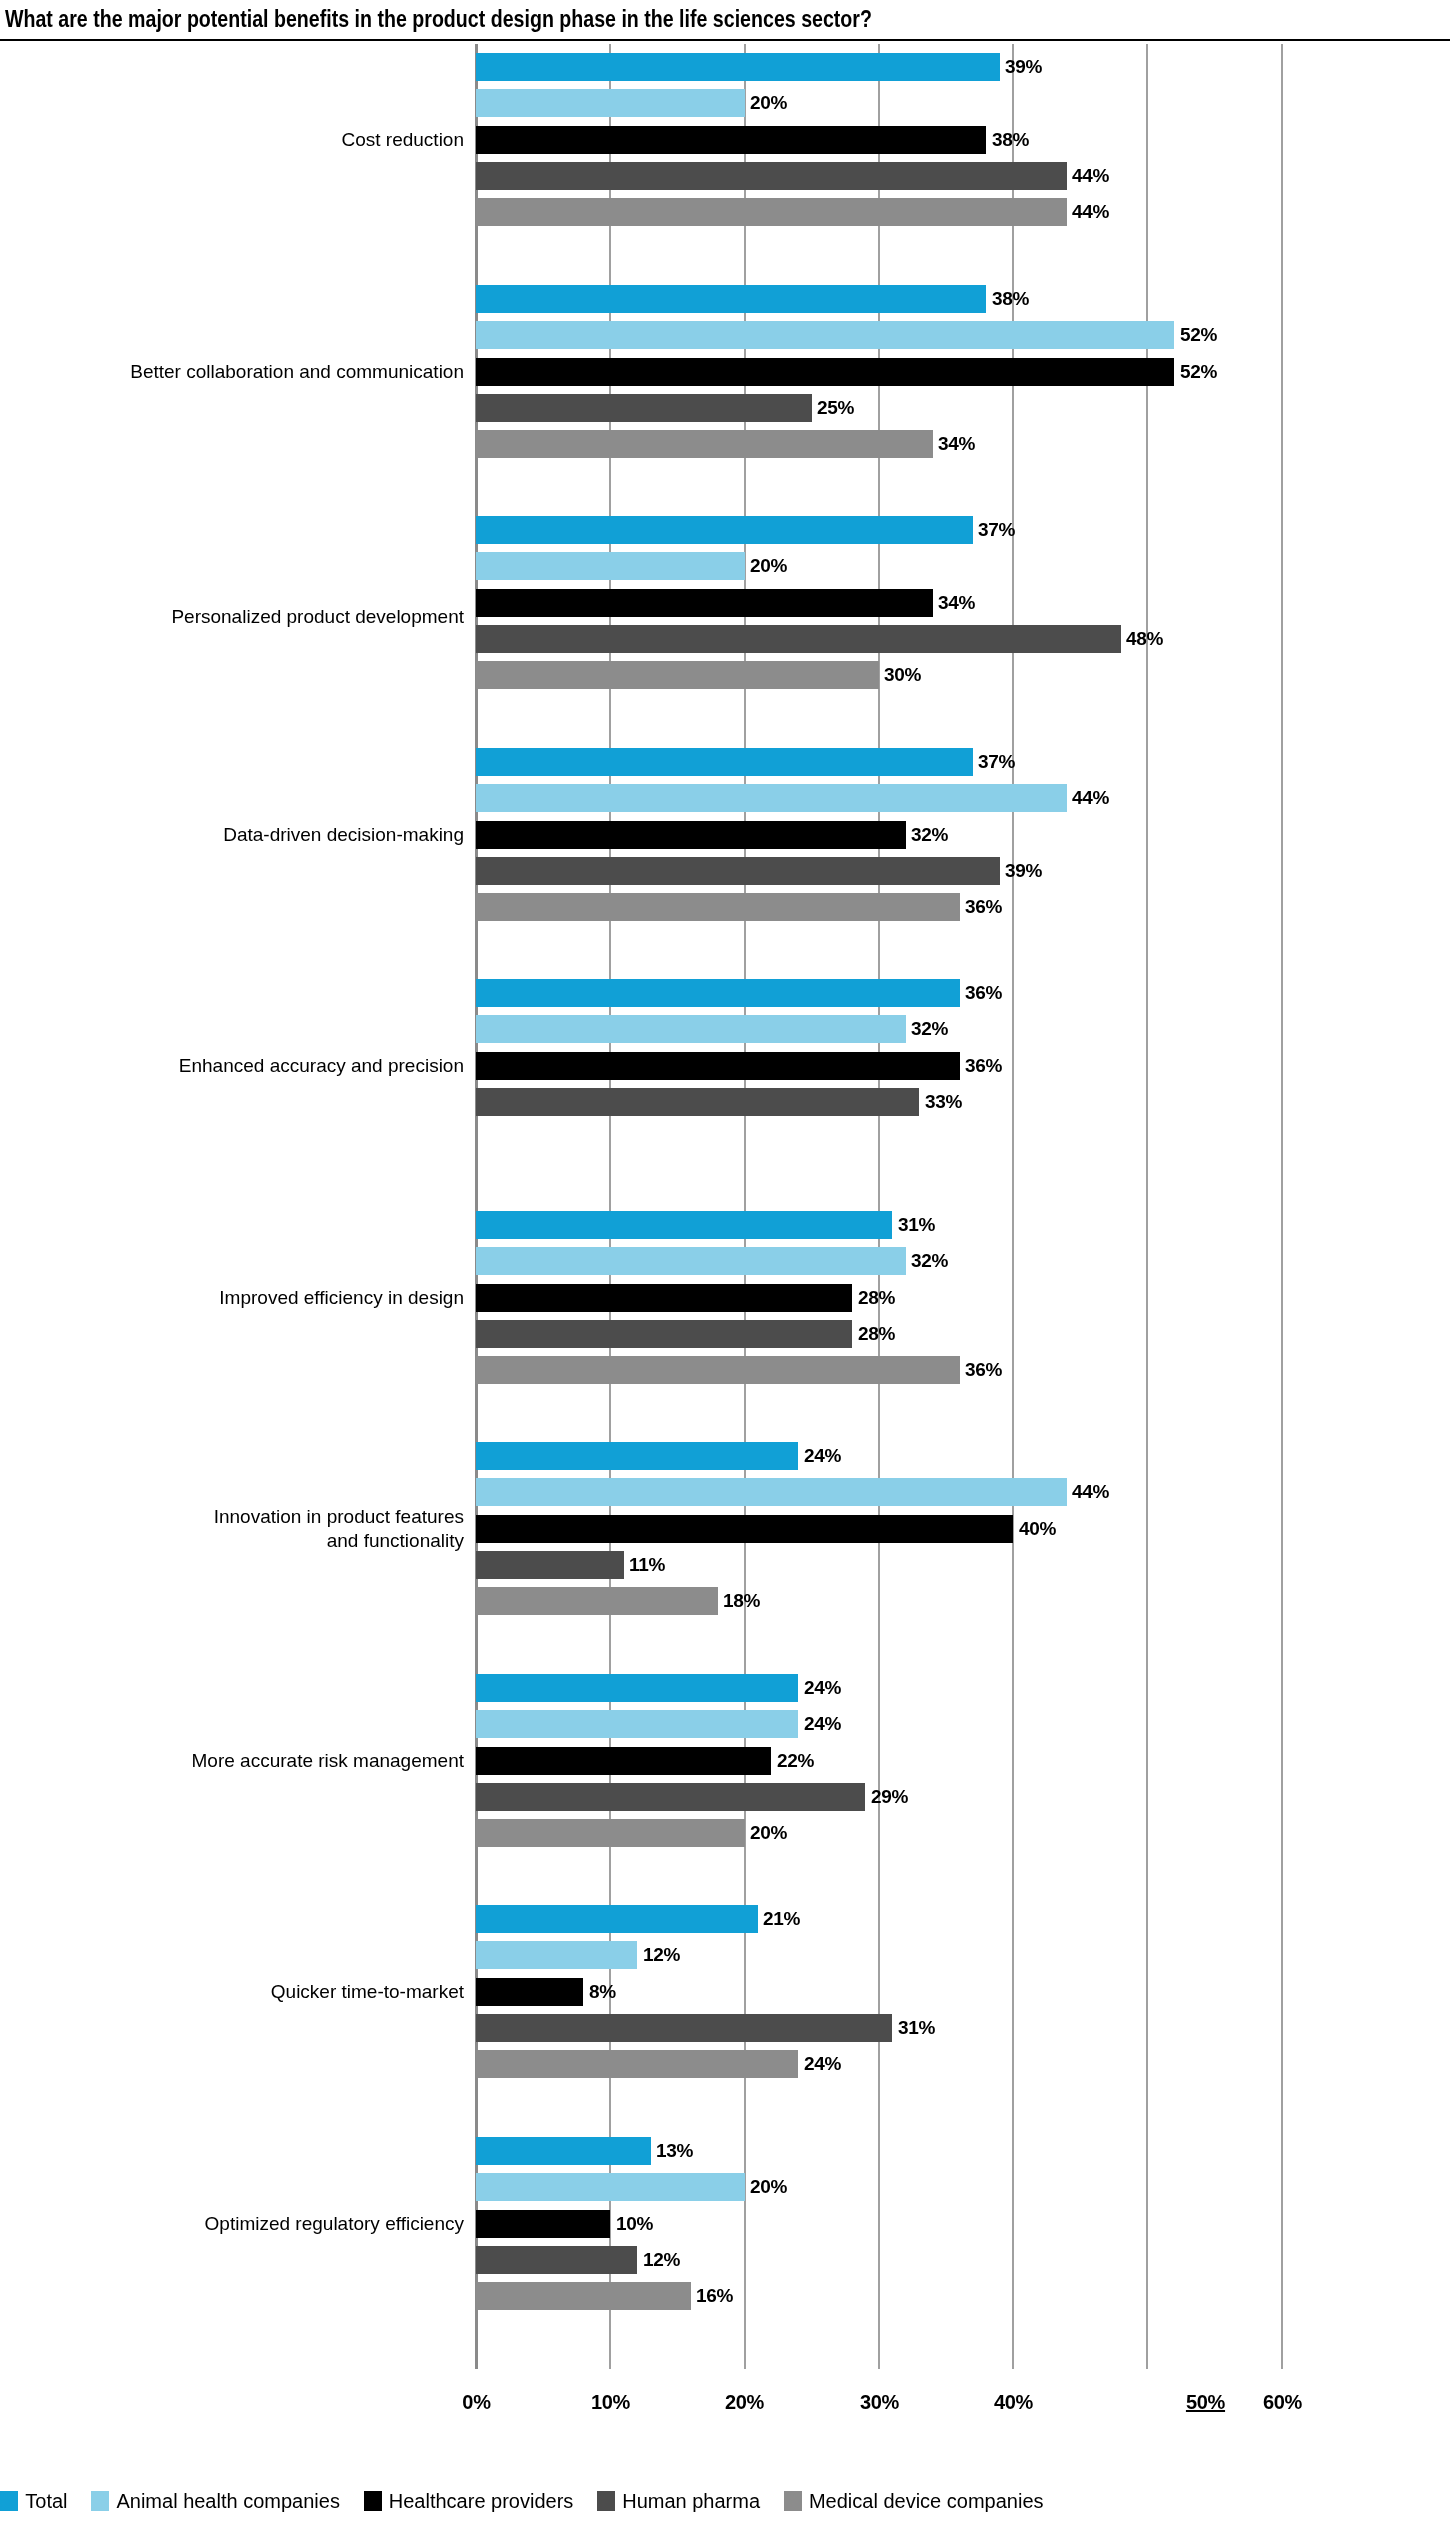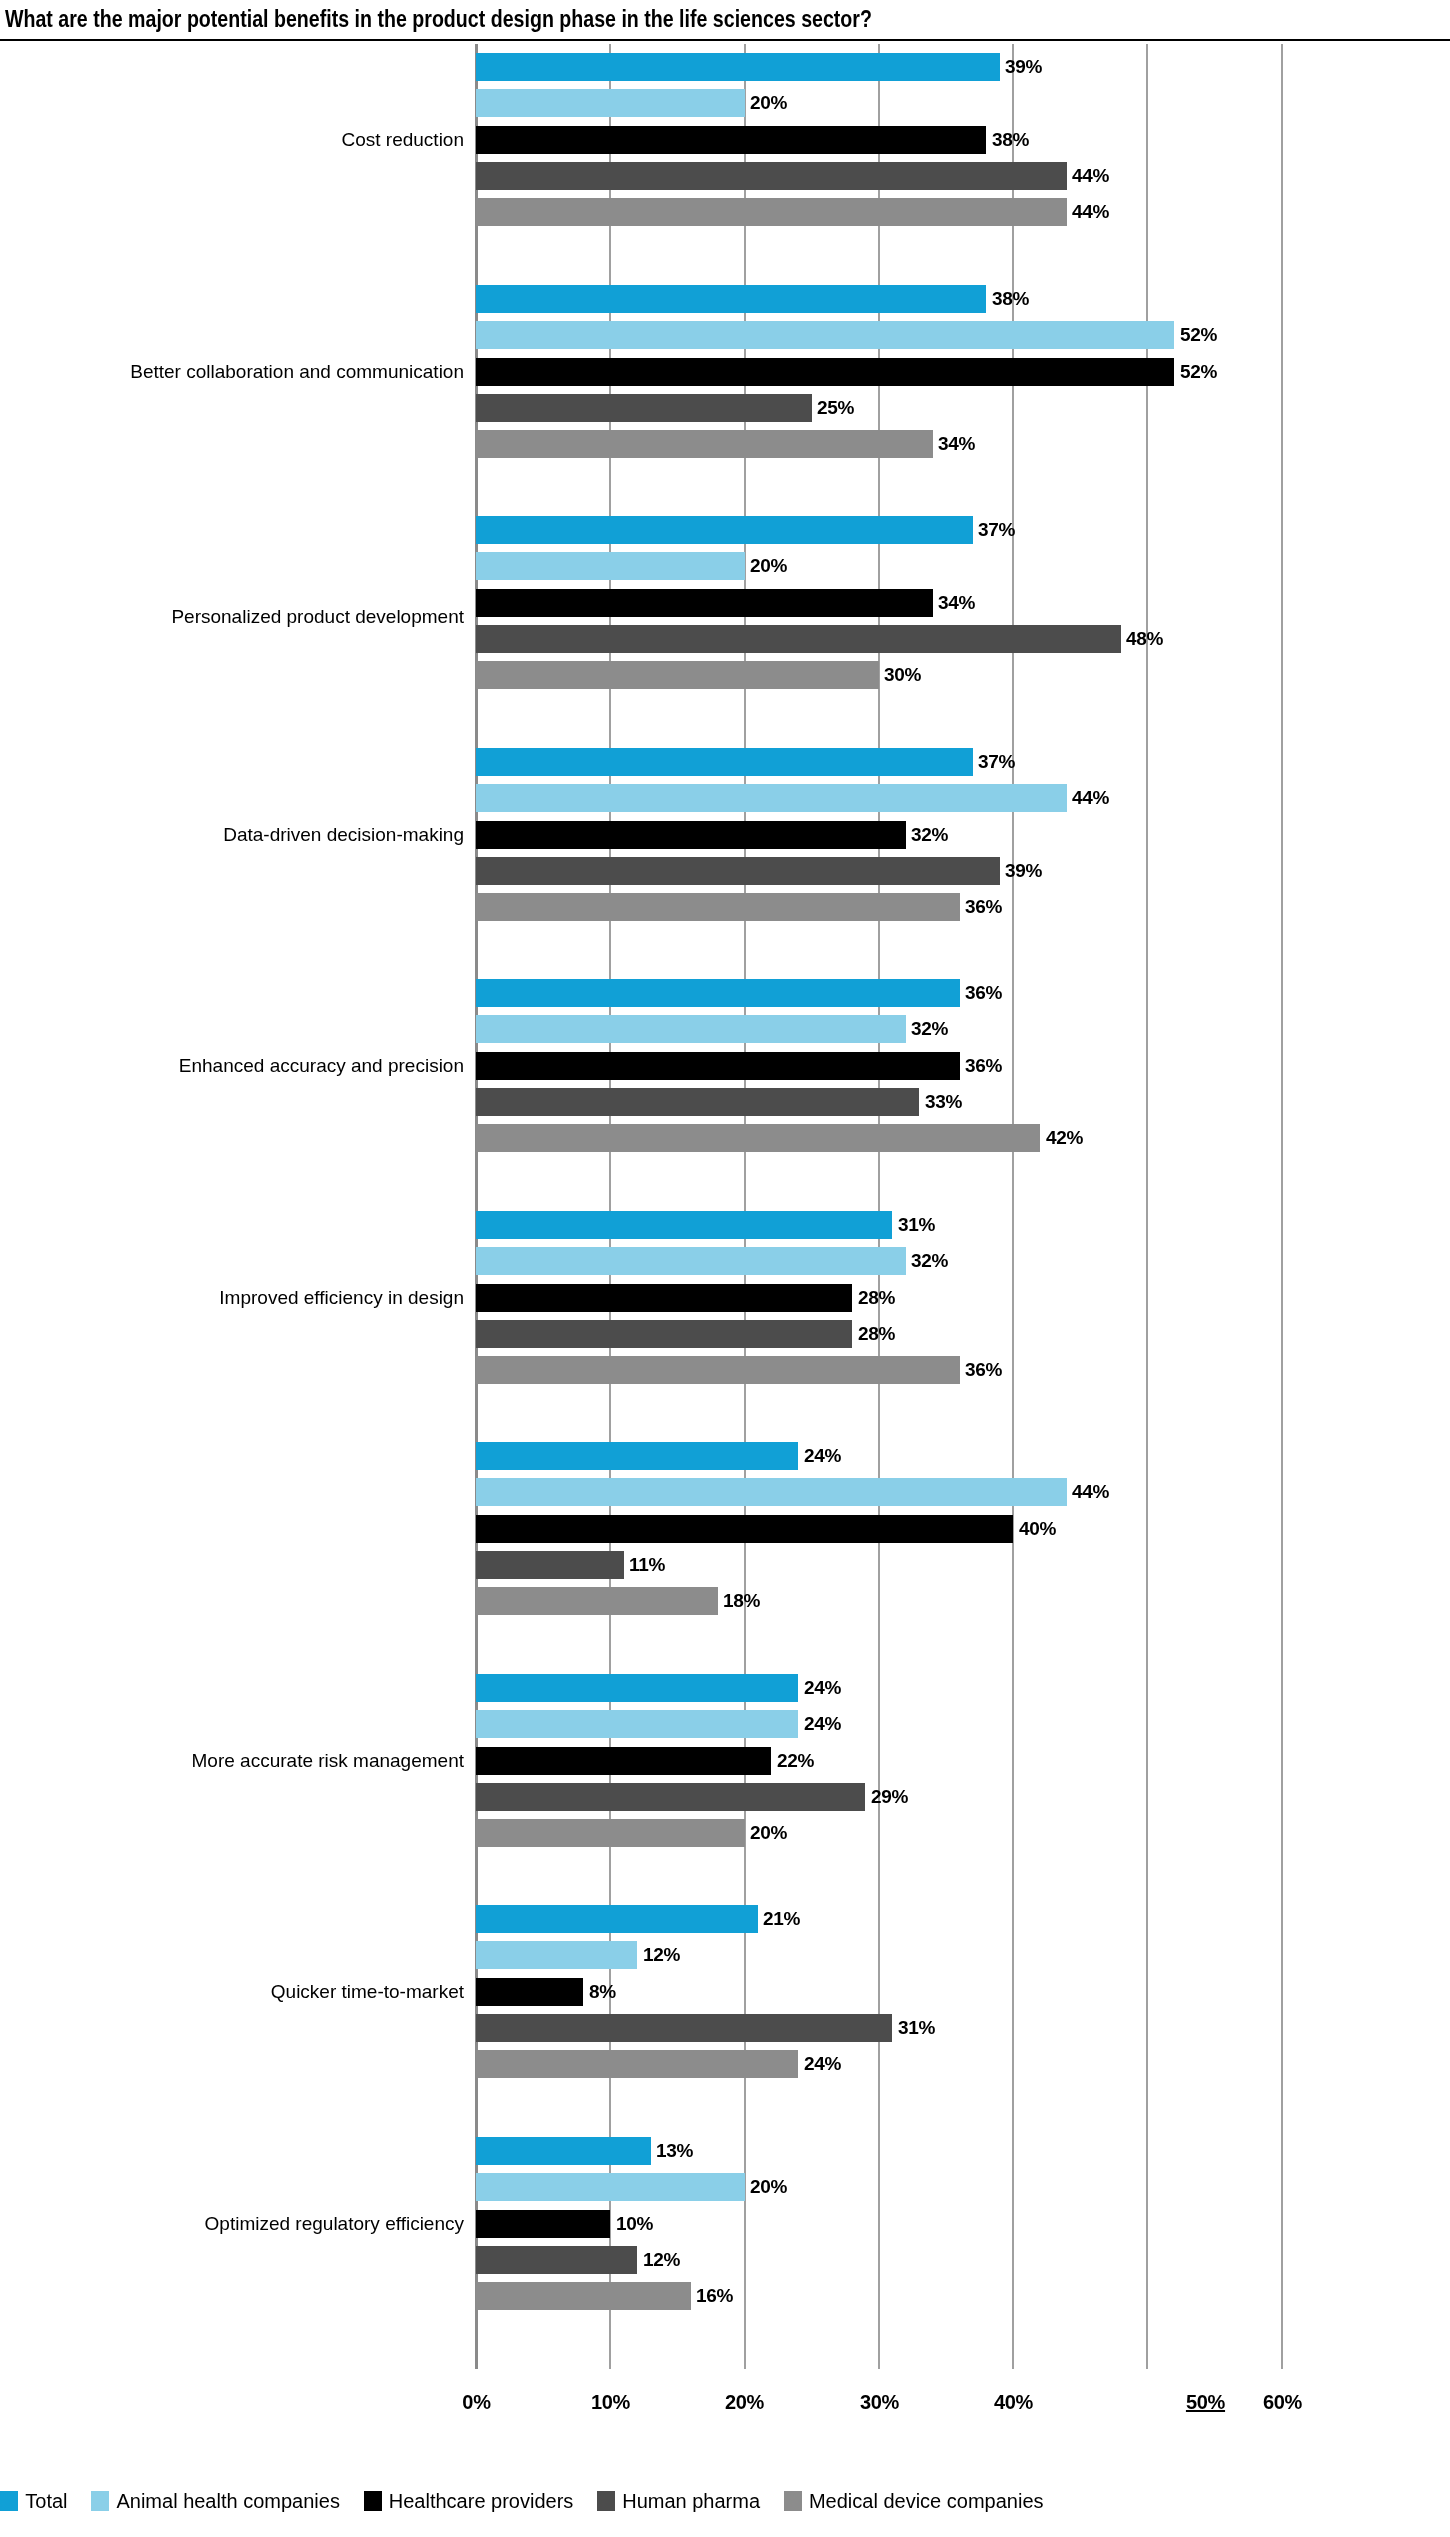--- a/index.html
+++ b/index.html
@@ -297,24 +297,20 @@
           <div class="bar-value" style="left: 435px;">32%</div>
         </div>
         <div class="bar-row" style="top: 73px; width: 592px;">
           <div class="bar" style="width: 484px; background: rgb(0, 0, 0);"></div>
           <div class="bar-value" style="left: 489px;">36%</div>
         </div>
         <div class="bar-row" style="top: 109px; width: 552px;">
           <div class="bar" style="width: 443px; background: rgb(76, 76, 76);"></div>
           <div class="bar-value" style="left: 449px;">33%</div>
         </div>
-        <div class="bar-row" style="top: 145px; width: 673px;">
-          <div class="bar" style="width: 564px; background: rgb(140, 140, 140);"></div>
-          <div class="bar-value" style="left: 570px;">42%</div>
-        </div>
       </div>
       <div class="group" style="top: 1167px;">
         <div class="cat-label" style="top: 75px;">
           <div>Improved efficiency in design</div>
         </div>
         <div class="bar-row" style="top: 0px; width: 525px;">
           <div class="bar" style="width: 416px; background: rgb(17, 160, 214);"></div>
           <div class="bar-value" style="left: 422px;">31%</div>
         </div>
         <div class="bar-row" style="top: 36px; width: 539px;">
@@ -328,20 +324,24 @@
         <div class="bar-row" style="top: 109px; width: 485px;">
           <div class="bar" style="width: 376px; background: rgb(76, 76, 76);"></div>
           <div class="bar-value" style="left: 382px;">28%</div>
         </div>
         <div class="bar-row" style="top: 145px; width: 592px;">
           <div class="bar" style="width: 484px; background: rgb(140, 140, 140);"></div>
           <div class="bar-value" style="left: 489px;">36%</div>
         </div>
       </div>
       <div class="group" style="top: 1398px;">
+        <div class="cat-label" style="top: 63px;">
+          <div>Innovation in product features</div>
+          <div>and functionality</div>
+        </div>
         <div class="bar-row" style="top: 0px; width: 431px;">
           <div class="bar" style="width: 322px; background: rgb(17, 160, 214);"></div>
           <div class="bar-value" style="left: 328px;">24%</div>
         </div>
         <div class="bar-row" style="top: 36px; width: 700px;">
           <div class="bar" style="width: 591px; background: rgb(138, 207, 232);"></div>
           <div class="bar-value" style="left: 596px;">44%</div>
         </div>
         <div class="bar-row" style="top: 73px; width: 646px;">
           <div class="bar" style="width: 537px; background: rgb(0, 0, 0);"></div>

